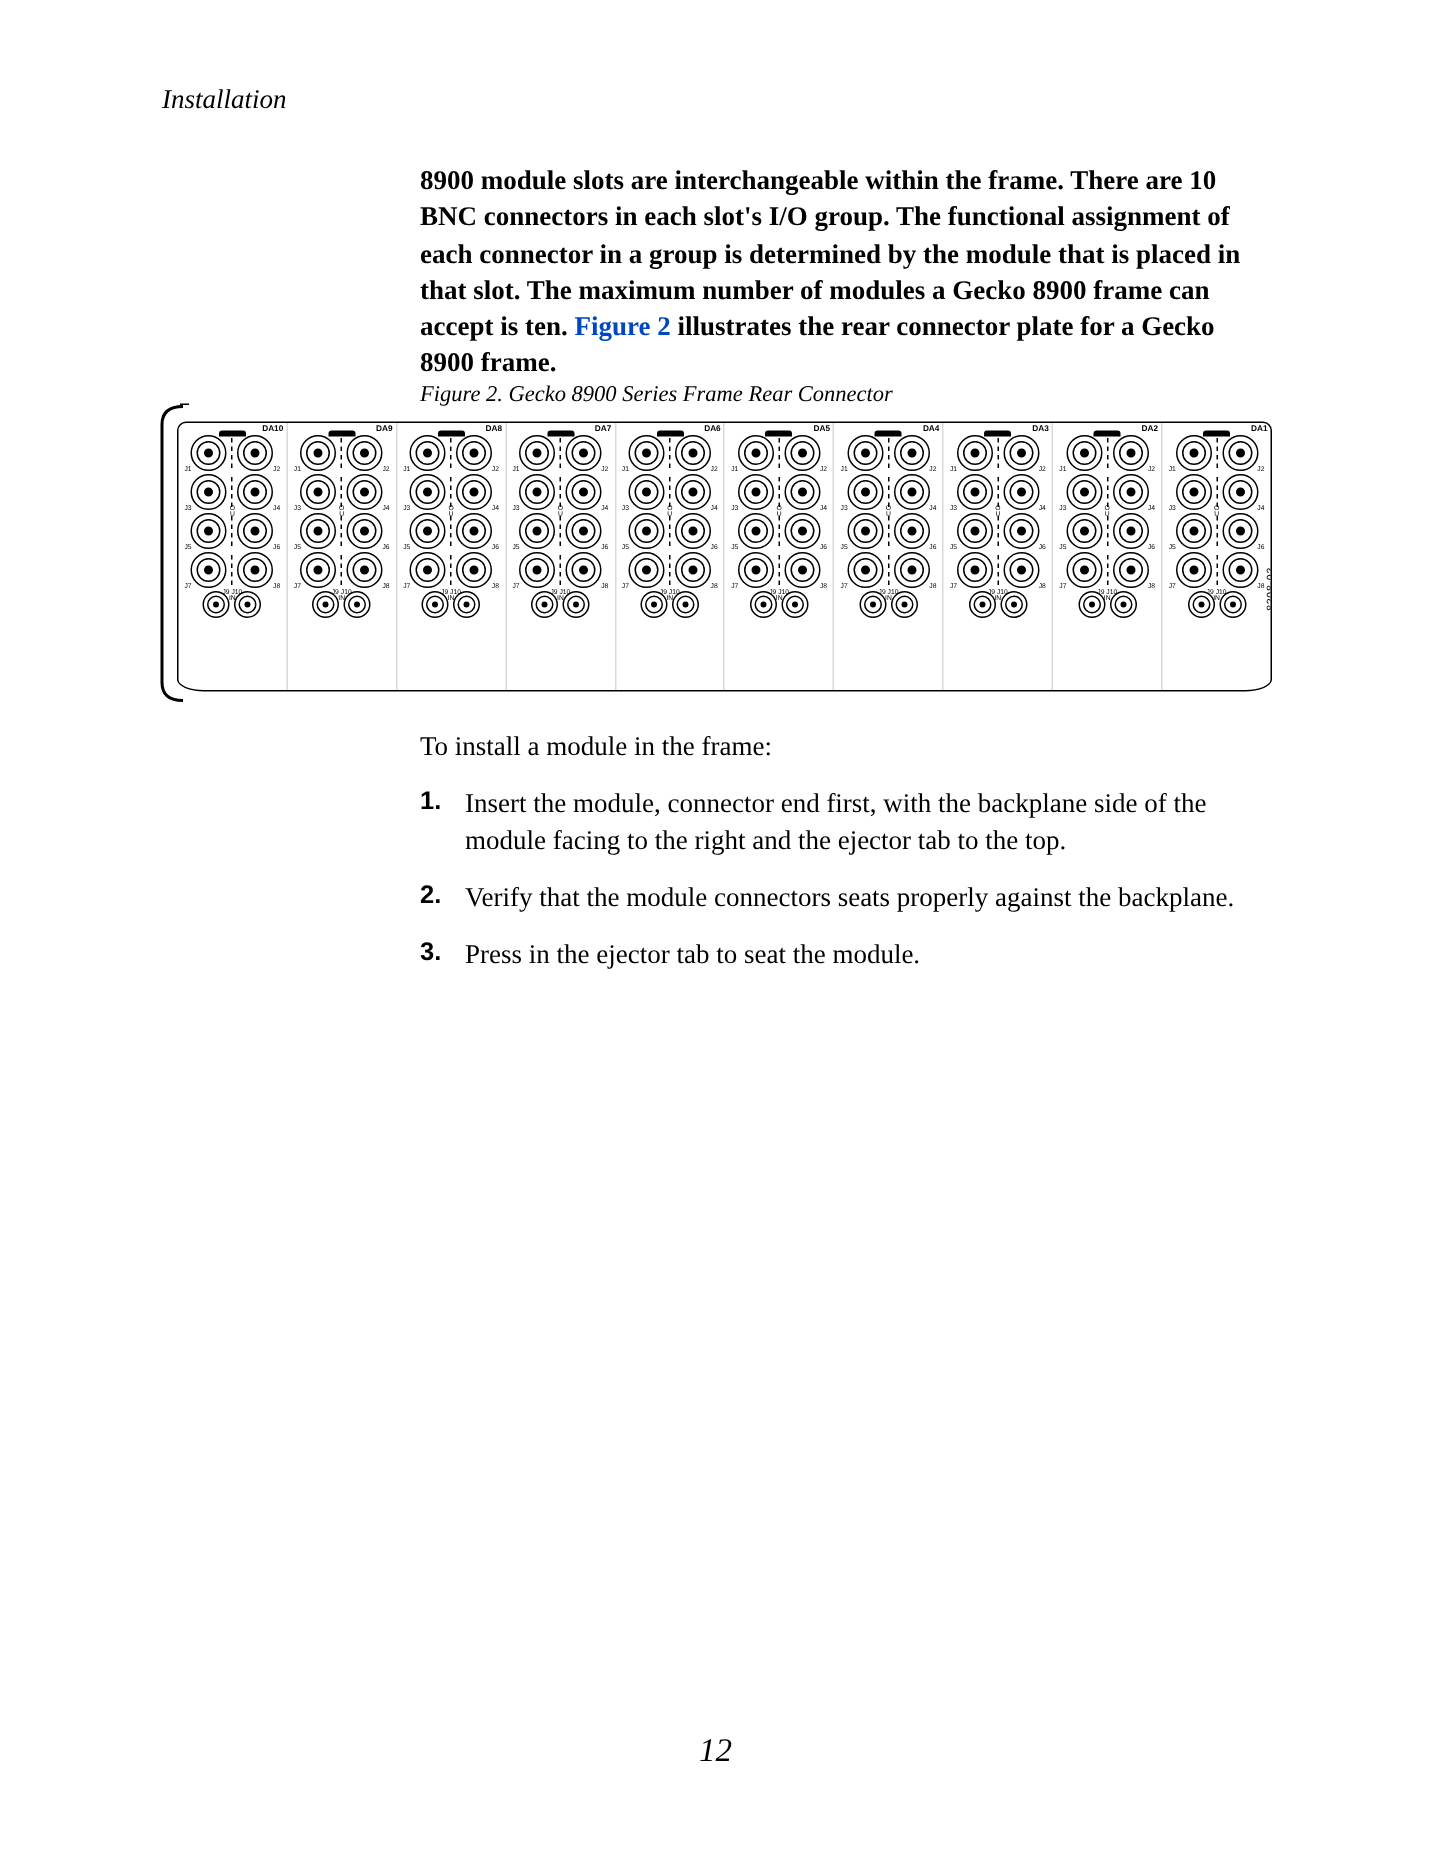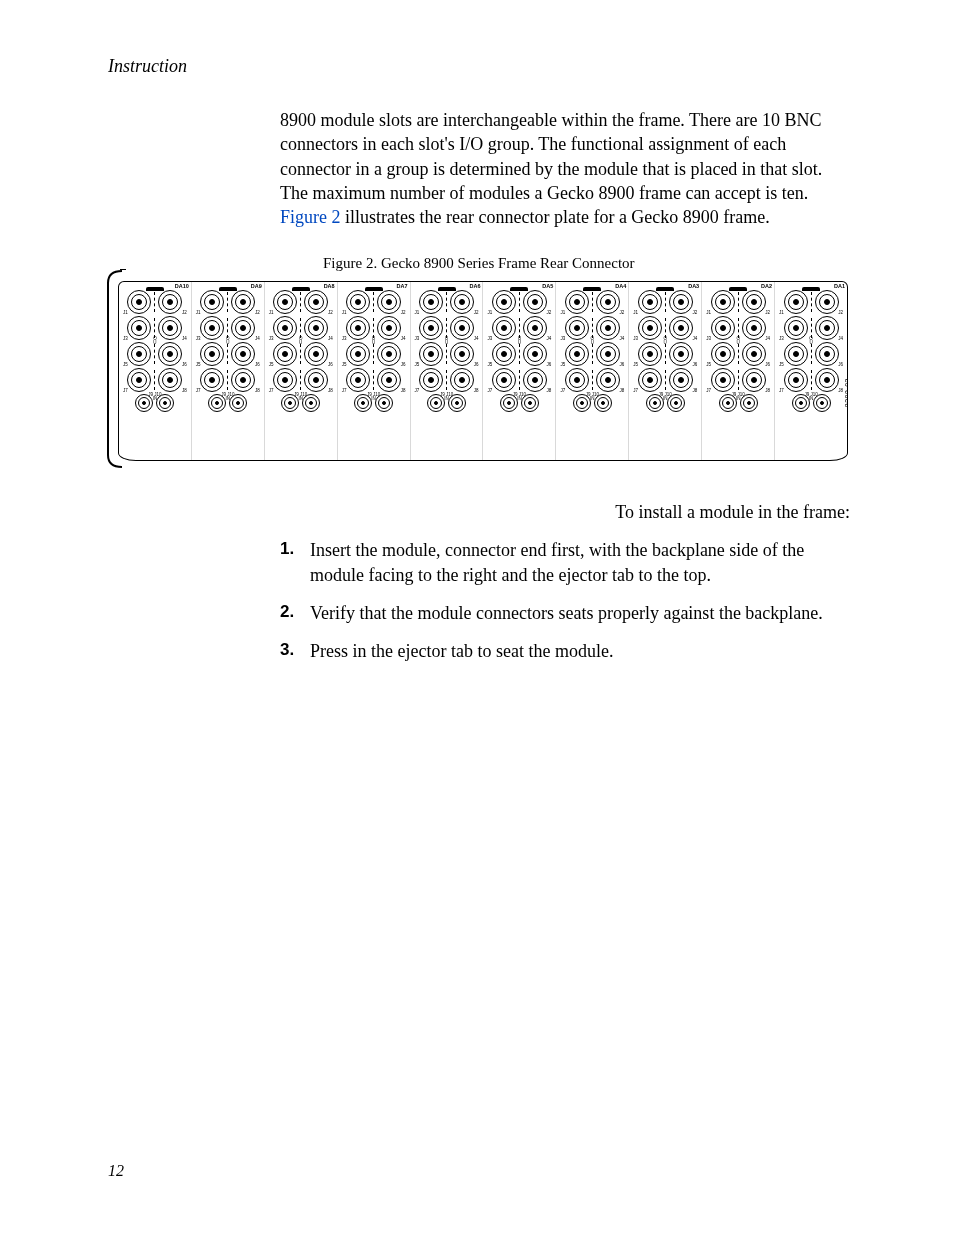--- a/index.html
+++ b/index.html
@@ -20,28 +20,29 @@
     font-style: italic;
     font-size: 18px;
   }
   .body-para {
     position: absolute;
     top: 108px;
     left: 280px;
     width: 570px;
     font-size: 18px;
     line-height: 1.35;
+    font-weight: bold;
   }
   .body-para .xref { color: #0048c0; }
   .fig-caption {
     position: absolute;
     top: 255px;
     left: 280px;
+    font-style: italic;
     font-size: 15px;
-    margin-left: 43px;
   }
   .fig-wrap {
     position: absolute;
     top: 275px;
     left: 108px;
     width: 740px;
   }
   .bracket {
     position: absolute;
     left: -6px;
@@ -146,21 +147,21 @@
   }
 
   .after-fig {
     position: absolute;
     top: 485px;
     left: 280px;
     width: 570px;
     font-size: 18px;
     line-height: 1.35;
   }
-  .intro { margin: 15px 0 14px 0; text-align: right; }
+  .intro { margin: 0 0 14px 0; }
   ol.steps {
     list-style: none;
     padding: 0; margin: 0;
     counter-reset: step;
   }
   ol.steps > li {
     counter-increment: step;
     position: relative;
     padding-left: 30px;
     margin-bottom: 14px;
@@ -173,29 +174,29 @@
     font-weight: bold;
     font-size: 17px;
   }
 
   .footer {
     position: absolute;
     bottom: 55px;
     left: 108px;
     right: 108px;
     display: flex;
-    justify-content: flex-start;
+    justify-content: center;
     font-style: italic;
-    font-size: 16px;
+    font-size: 22px;
   }
 </style>
 </head>
 <body>
 
-<div class="running-head">Instruction</div>
+<div class="running-head">Installation</div>
 
 <div class="body-para">
   <span>8900 module slots are interchangeable within the frame. There are 10 BNC connectors in each slot's I/O group. The functional assignment of each connector in a group is determined by the module that is placed in that slot. The maximum number of modules a Gecko 8900 frame can accept is ten. </span><span class="xref">Figure 2</span><span> illustrates the rear connector plate for a Gecko 8900 frame.</span>
 </div>
 
 <div class="fig-caption">Figure 2.  Gecko 8900 Series Frame Rear Connector</div>
 
 <div class="fig-wrap">
   <svg class="bracket" viewBox="0 0 24 200">
     <path d="M20 2 Q6 2 6 14 L6 186 Q6 198 20 198" fill="none" stroke="#000" stroke-width="2"></path>

